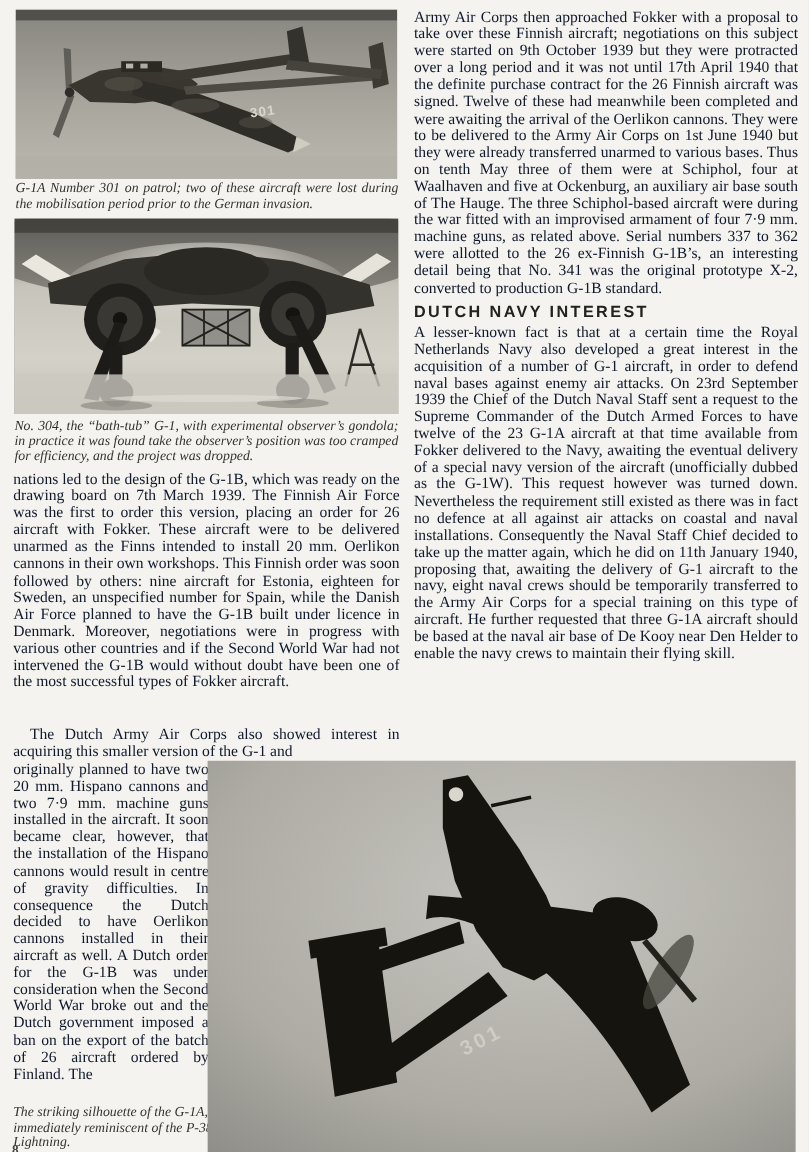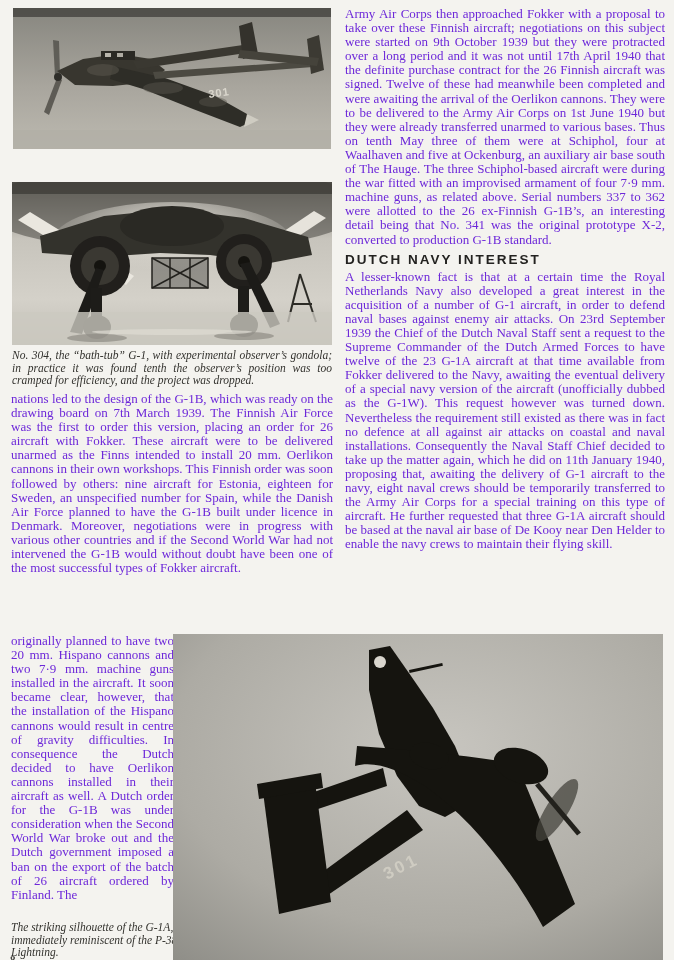--- a/index.html
+++ b/index.html
@@ -6,21 +6,21 @@
   .page{
     position:relative;width:674px;height:960px;margin:0 auto;
     background:#f4f3ef;overflow:hidden;
     font-family:"Liberation Serif", serif;color:#2b2a26;
   }
   .abs{position:absolute;}
   .photo{position:absolute;overflow:hidden;background:#a8a6a0;}
   .photo svg{display:block;width:100%;height:100%;}
   .body-text{
     font-size:13px;line-height:14.1px;text-align:justify;
-    color:#6d28d9;overflow:hidden;
+    color:#0f172a;overflow:hidden;
   }
   .body-text.indent{text-indent:14px;}
   .caption{
     font-size:11.5px;line-height:12.6px;font-style:italic;
     color:#33322e;overflow:hidden;
   }
   .caption.just{text-align:justify;}
   .rcol{position:absolute;left:345px;top:7px;width:320px;height:640px;overflow:hidden;}
   .rcol .body-text{position:static;}
   .section-heading{
@@ -70,20 +70,21 @@
       <polygon points="294,31 306,27 311,62 298,66" fill="#3c3a33"></polygon>
       <polygon points="227,42 306,50 304,58 225,50" fill="#45433b"></polygon>
 
       <ellipse cx="90" cy="62" rx="16" ry="6" fill="#59564d" opacity="0.55"></ellipse>
       <ellipse cx="150" cy="80" rx="20" ry="6" fill="#5c594f" opacity="0.45"></ellipse>
       <ellipse cx="200" cy="94" rx="14" ry="5" fill="#59564d" opacity="0.45"></ellipse>
       <text x="196" y="90" font-family="Liberation Sans, sans-serif" font-size="11" font-weight="bold" fill="#d9d6cc" letter-spacing="1" transform="rotate(-8 196 90)">301</text>
     </svg>
   </div>
 
+  <p class="caption just abs" style="left:13px;top:151px;width:319px;height:27px;margin:0;">G-1A Number 301 on patrol; two of these aircraft were lost during the mobilisation period prior to the German invasion.</p>
 
   <div class="photo" style="left:12px;top:182px;width:320px;height:163px;">
     <svg viewBox="0 0 320 163" preserveAspectRatio="none">
       <defs>
         <linearGradient id="sky2" x1="0" y1="0" x2="0" y2="1">
           <stop offset="0" stop-color="#78766f"></stop>
           <stop offset="0.35" stop-color="#c7c4bc"></stop>
           <stop offset="0.72" stop-color="#d4d1c9"></stop>
           <stop offset="1" stop-color="#c2bfb7"></stop>
         </linearGradient>
@@ -133,23 +134,24 @@
         <line x1="280" y1="122" x2="300" y2="122"></line>
       </g>
 
       <rect x="0" y="130" width="320" height="33" fill="#ccc9c1" opacity="0.8"></rect>
       <ellipse cx="85" cy="156" rx="30" ry="4" fill="#8e8c84" opacity="0.7"></ellipse>
       <ellipse cx="232" cy="154" rx="30" ry="4" fill="#8e8c84" opacity="0.7"></ellipse>
       <ellipse cx="160" cy="150" rx="80" ry="3" fill="#dedbd3" opacity="0.7"></ellipse>
     </svg>
   </div>
 
-  <p class="caption just abs" style="left:12px;top:349px;width:320px;height:40px;margin:0;">No. 304, the “bath-tub” G-1, with experimental observer’s gondola; in practice it was found tenth the observer’s position was too cramped for efficiency, and the project was dropped.</p>
+  <p class="caption just abs" style="left:12px;top:349px;width:320px;height:40px;margin:0;">No. 304, the “bath-tub” G-1, with experimental observer’s gondola; in practice it was found take the observer’s position was too cramped for efficiency, and the project was dropped.</p>
 
   <p class="body-text abs" style="left:11px;top:392px;width:322px;height:213px;margin:0;">nations led to the design of the G-1B, which was ready on the drawing board on 7th March 1939.  The Finnish Air Force was the first to order this version, placing an order for 26 aircraft with Fokker.  These aircraft were to be delivered unarmed as the Finns intended to install 20 mm. Oerlikon cannons in their own workshops.  This Finnish order was soon followed by others: nine aircraft for Estonia, eighteen for Sweden, an unspecified number for Spain, while the Danish Air Force planned to have the G-1B built under licence in Denmark.  Moreover, negotiations were in progress with various other countries and if the Second World War had not intervened the G-1B would without doubt have been one of the most successful types of Fokker aircraft.</p>
+  <p class="body-text indent abs" style="left:11px;top:605px;width:322px;height:29px;margin:0;">The Dutch Army Air Corps also showed interest in acquiring this smaller version of the G-1 and</p>
 
   <p class="body-text abs" style="left:11px;top:634px;width:163px;height:282px;margin:0;">originally planned to have two 20 mm. Hispano cannons and two 7·9 mm. machine guns installed in the aircraft.  It soon became clear, however, that the installation of the Hispano cannons would result in centre of gravity difficulties. In consequence the Dutch decided to have Oerlikon cannons installed in their aircraft as well. A Dutch order for the G-1B was under consideration when the Second World War broke out and the Dutch government imposed a ban on the export of the batch of 26 aircraft ordered by Finland.  The</p>
 
   <p class="caption abs" style="left:11px;top:921px;width:168px;height:39px;margin:0;">The striking silhouette of the G-1A, immediately reminiscent of the P-38 Lightning.</p>
 
   <div class="pagenum">8</div>
 
   <div class="rcol">
     <p class="body-text" style="margin:0;">Army Air Corps then approached Fokker with a proposal to take over these Finnish aircraft; negotiations on this subject were started on 9th October 1939 but they were protracted over a long period and it was not until 17th April 1940 that the definite purchase contract for the 26 Finnish aircraft was signed.  Twelve of these had meanwhile been completed and were awaiting the arrival of the Oerlikon cannons.  They were to be delivered to the Army Air Corps on 1st June 1940 but they were already transferred unarmed to various bases.  Thus on tenth May three of them were at Schiphol, four at Waalhaven and five at Ockenburg, an auxiliary air base south of The Hauge. The three Schiphol-based aircraft were during the war fitted with an improvised armament of four 7·9 mm. machine guns, as related above.  Serial numbers 337 to 362 were allotted to the 26 ex-Finnish G-1B’s, an interesting detail being that No. 341 was the original prototype X-2, converted to production G-1B standard.</p>
     <h3 class="section-heading">DUTCH NAVY INTEREST</h3>

